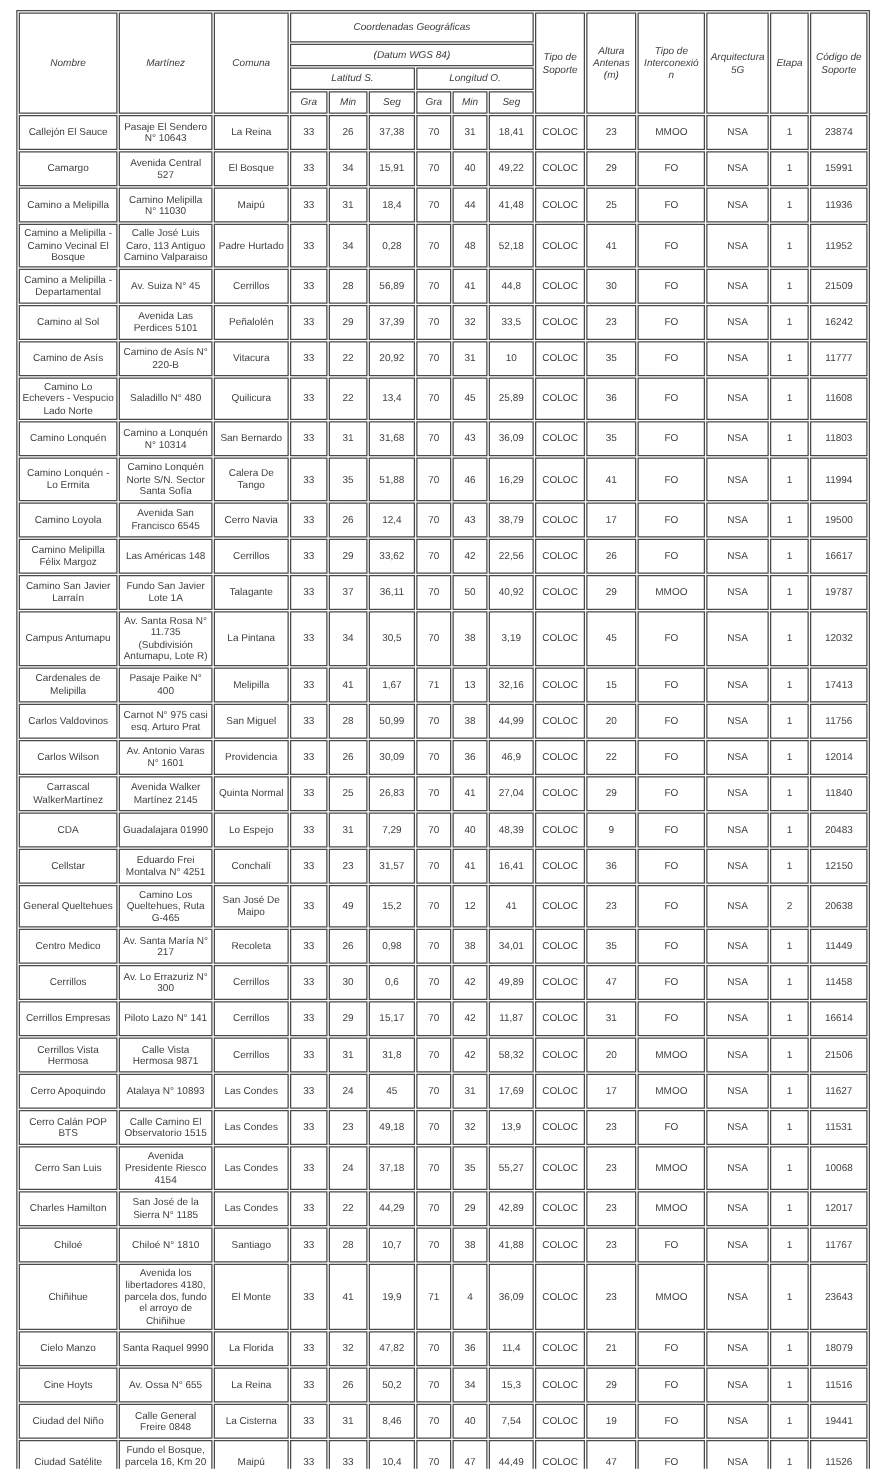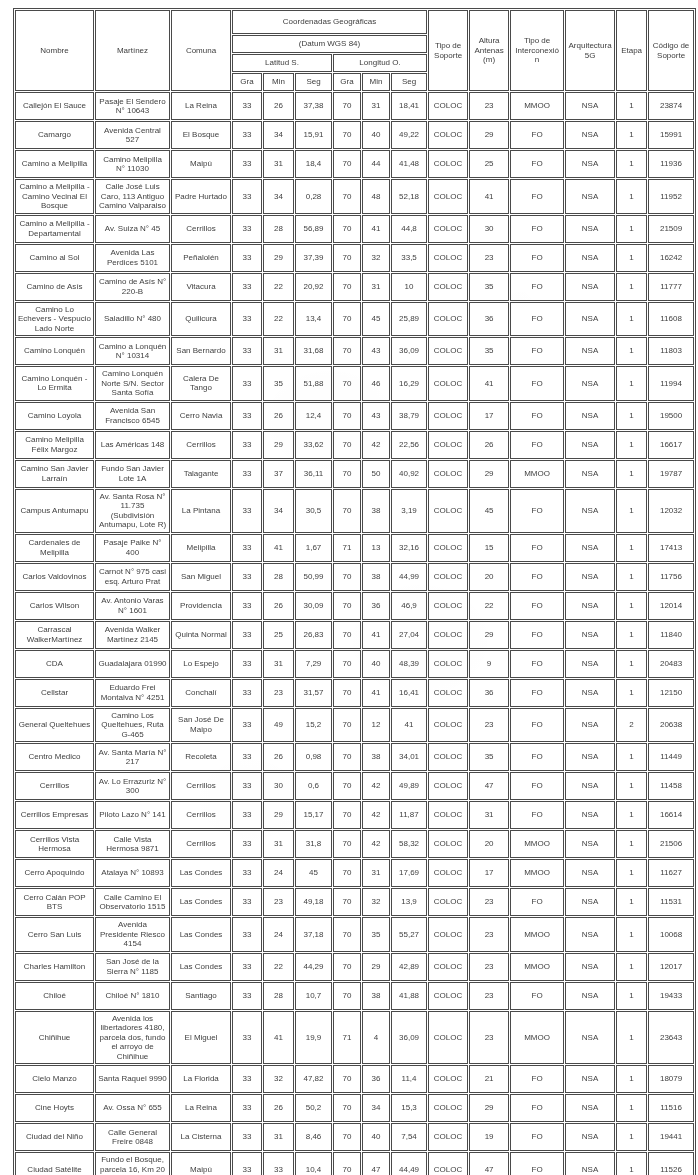--- a/index.html
+++ b/index.html
@@ -39,21 +39,21 @@
     border: 1px solid #4a4a4a;
     background: rgba(255,255,255,0.82);
     font-size: 8px;
     line-height: 9.5px;
     text-align: center;
     vertical-align: middle;
     padding: 2px 2px;
     font-weight: normal;
     overflow-wrap: break-word;
   }
-  thead th { color: #3d3d3d; }
+  thead th { color: #3d3d3d; font-style: italic; }
   thead tr.h-top th { height: 18px; }
   thead tr.h-sub th { height: 12px; }
   tbody td { height: 22px; color: #3f3f3f; }
 </style>
 </head>
 <body>
 
 <div class="page">
   <table class="sites">
     <colgroup>
@@ -604,26 +604,26 @@
           <td>28</td>
           <td>10,7</td>
           <td>70</td>
           <td>38</td>
           <td>41,88</td>
           <td>COLOC</td>
           <td>23</td>
           <td>FO</td>
           <td>NSA</td>
           <td>1</td>
-          <td>19433</td>
+          <td>11767</td>
         </tr>
         <tr>
           <td>Chiñihue</td>
           <td>Avenida los libertadores 4180, parcela dos, fundo el arroyo de Chiñihue</td>
-          <td>El Miguel</td>
+          <td>El Monte</td>
           <td>33</td>
           <td>41</td>
           <td>19,9</td>
           <td>71</td>
           <td>4</td>
           <td>36,09</td>
           <td>COLOC</td>
           <td>23</td>
           <td>MMOO</td>
           <td>NSA</td>

